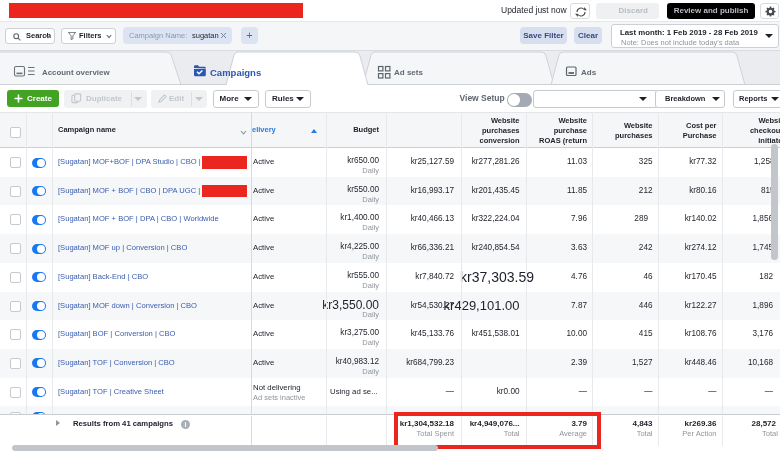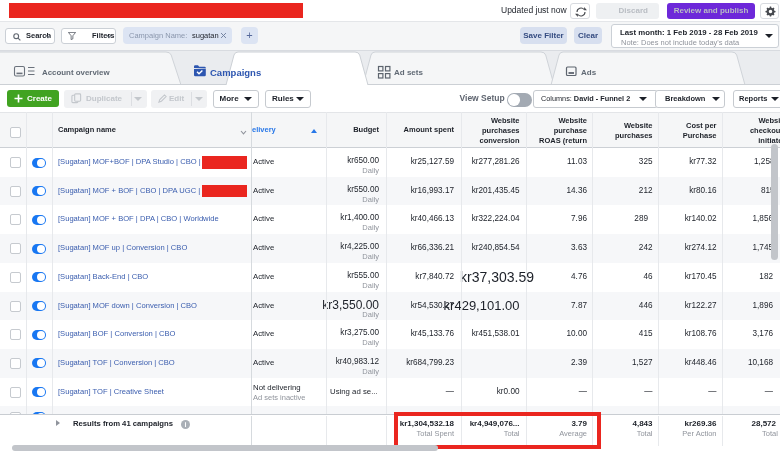--- a/index.html
+++ b/index.html
@@ -16,21 +16,21 @@
 <div class="abs" style="left:501px;top:0;height:21px;line-height:21px;font-size:8.5px;color:#1c2028;">Updated just now</div>
 <div class="btn" style="left:570px;top:2.5px;width:19.5px;height:16px;border-color:#d8dbe0;">
 <svg style="position:absolute;left:3.5px;top:2px;" width="12" height="12" viewBox="0 0 24 24">
   <path d="M 20 12 A 8 8 0 0 1 5.8 17" fill="none" stroke="#46494e" stroke-width="2.2"></path>
   <path d="M 4 12 A 8 8 0 0 1 18.2 7" fill="none" stroke="#46494e" stroke-width="2.2"></path>
   <path d="M18.2 2 L18.2 8.5 L24 8.5 Z" fill="#42454a"></path>
   <path d="M5.8 22 L5.8 15.5 L0 15.5 Z" fill="#42454a"></path>
 </svg>
 </div>
 <div class="abs" style="left:595.5px;top:2.5px;width:63.5px;height:16px;background:#eef0f2;border-radius:3px;line-height:16px;text-align:center;font-size:8px;font-weight:bold;color:#b9bdc3;padding-left:12px;">Discard Drafts</div>
-<div class="abs" style="left:667px;top:2.5px;width:88px;height:16px;background:#6d28d9;border-radius:3px;line-height:16px;text-align:center;font-size:8px;font-weight:bold;color:#b9bdc3;">Review and publish</div>
+<div class="abs" style="left:667px;top:2.5px;width:88px;height:16px;background:#000000;border-radius:3px;line-height:16px;text-align:center;font-size:8px;font-weight:bold;color:#b9bdc3;">Review and publish</div>
 <div class="btn" style="left:760px;top:2.5px;width:19px;height:16px;border-color:#d8dbe0;">
 <svg style="position:absolute;left:3.5px;top:2px;" width="11" height="11" viewBox="0 0 20 20">
  <path fill-rule="evenodd" fill="#484b50" d="M8.8 1 h2.4 l.4 2.2 a7 7 0 0 1 1.8 .75 l2.1-1 1.7 1.7 -1 2.1 a7 7 0 0 1 .74 1.8 l2.2 .4 v2.4 l-2.2 .4 a7 7 0 0 1 -.75 1.8 l1 2.1 -1.7 1.7 -2.1-1 a7 7 0 0 1 -1.8 .74 l-.4 2.2 h-2.4 l-.4-2.2 a7 7 0 0 1 -1.8 -.75 l-2.1 1 -1.7-1.7 1-2.1 a7 7 0 0 1 -.74 -1.8 l-2.2-.4 v-2.4 l2.2-.4 a7 7 0 0 1 .75 -1.8 l-1-2.1 1.7-1.7 2.1 1 a7 7 0 0 1 1.8 -.74 Z M10 6.8 A3.2 3.2 0 1 0 10 13.2 A3.2 3.2 0 1 0 10 6.8"></path>
 </svg>
 </div>
 
 <div class="abs" style="left:0;top:21px;width:780px;height:30px;background:#f5f6f7;border-top:1px solid #e4e6e9;border-bottom:1px solid #d8dbe0;"></div>
 <div class="btn" style="left:5px;top:27.5px;width:50px;height:16.5px;border-color:#cbd0d6;">
   <svg style="position:absolute;left:7px;top:4px;" width="8" height="8" viewBox="0 0 10 10">
         <circle cx="4" cy="4" r="3" fill="none" stroke="#616770" stroke-width="1.4"></circle>
@@ -38,21 +38,21 @@
       </svg>
   <span class="abs" style="left:20px;top:0;height:14.5px;line-height:14.5px;font-size:7.5px;font-weight:bold;color:#1c2028;">Search</span>
   <svg style="position:absolute;right:3.5px;top:5.5px;" width="6" height="5" viewBox="0 0 6 5">
         <path d="M0.8 1 L3 3.6 L5.2 1" fill="none" stroke="#616770" stroke-width="1.1"></path>
       </svg>
 </div>
 <div class="btn" style="left:61px;top:27.5px;width:55px;height:16.5px;border-color:#cbd0d6;">
   <svg style="position:absolute;left:6px;top:3.5px;" width="8" height="8" viewBox="0 0 10 10">
         <path d="M0.5 0.5 h9 l-3.4 4.2 v3.8 l-2.2 1 v-4.8 Z" fill="none" stroke="#616770" stroke-width="1.1"></path>
       </svg>
-  <span class="abs" style="left:30px;top:0;height:14.5px;line-height:14.5px;font-size:7.5px;font-weight:bold;color:#1c2028;text-align:right;">Filters</span>
+  <span class="abs" style="left:17px;top:0;height:14.5px;line-height:14.5px;font-size:7.5px;font-weight:bold;color:#1c2028;text-align:right;">Filters</span>
   <svg style="position:absolute;right:3.5px;top:5.5px;" width="6" height="5" viewBox="0 0 6 5">
         <path d="M0.8 1 L3 3.6 L5.2 1" fill="none" stroke="#616770" stroke-width="1.1"></path>
       </svg>
 </div>
 <div class="abs" style="left:123px;top:26.5px;width:109px;height:17px;background:#dce4f3;border-radius:4px;">
   <span class="abs" style="left:6px;top:0;height:17px;line-height:17px;font-size:7.5px;color:#8b97ad;">Campaign Name:</span>
   <span class="abs" style="left:69px;top:0;height:17px;line-height:17px;font-size:7.5px;color:#1c2028;">sugatan</span>
   <svg style="position:absolute;right:5px;top:5px;" width="7" height="7" viewBox="0 0 8 8">
         <path d="M1.2 1.2 L6.8 6.8 M6.8 1.2 L1.2 6.8" stroke="#707f9e" stroke-width="1.1"></path>
       </svg>
@@ -129,42 +129,40 @@
 </div>
 <div class="btn" style="left:265px;top:89.5px;width:46px;height:18px;border-color:#c6cacf;padding-left:21px;">
   <span class="abs" style="left:6px;top:0;height:16px;line-height:16px;font-size:8px;font-weight:bold;color:#1c2028;">Rules</span>
   <span class="car abs" style="right:6px;top:6.5px;"></span>
 </div>
 <div class="abs" style="left:459.5px;top:90px;height:17px;line-height:17px;font-size:8.5px;font-weight:bold;color:#5f6570;">View Setup</div>
 <div class="abs" style="left:507px;top:93px;width:24.5px;height:13.5px;background:#a3aab3;border-radius:7px;">
   <div class="abs" style="left:1px;top:1px;width:11.5px;height:11.5px;background:#fff;border-radius:50%;"></div>
 </div>
 <div class="btn" style="left:533px;top:89.5px;width:125px;height:18px;border-color:#c6cacf;">
-  <span class="abs" style="left:7px;top:0;height:16px;line-height:16px;font-size:7.3px;color:#1c2028;white-space:nowrap;">Columns: <span class="b">David - Funnel 2</span></span>
   <span class="car abs" style="left:105px;top:6.5px;"></span>
 </div>
 <div class="btn" style="left:655px;top:89.5px;width:70px;height:18px;border-color:#c6cacf;">
   <span class="abs" style="left:9px;top:0;height:16px;line-height:16px;font-size:7.5px;font-weight:bold;color:#1c2028;">Breakdown</span>
   <span class="car abs" style="left:56px;top:6.5px;"></span>
 </div>
 <div class="btn" style="left:733px;top:89.5px;width:52px;height:18px;border-color:#c6cacf;">
   <span class="abs" style="left:5px;top:0;height:16px;line-height:16px;font-size:7.5px;font-weight:bold;color:#1c2028;">Reports</span>
   <span class="car abs" style="left:36.5px;top:6.5px;"></span>
 </div>
 
 <div class="abs" style="left:0;top:112px;width:780px;height:36px;background:#f5f6f7;border-top:1px solid #e3e5e8;border-bottom:1px solid #ccd0d5;"></div>
 <div class="abs" style="left:10px;top:127px;width:11px;height:11px;background:#fff;border:1px solid #c6cacf;border-radius:2px;"></div>
 <div class="abs" style="left:58px;top:112px;height:36px;line-height:36px;font-size:7.5px;font-weight:bold;color:#1c2028;">Campaign name</div>
 <svg class="abs" style="left:240px;top:130px;" width="7" height="5" viewBox="0 0 7 5">
       <path d="M1 1 L3.5 3.8 L6 1" fill="none" stroke="#90949c" stroke-width="1.1"></path>
     </svg>
 <div class="abs" style="left:252px;top:112px;height:36px;line-height:36px;font-size:7.5px;font-weight:bold;color:#2777e8;">elivery</div>
 <div class="abs" style="left:311px;top:129px;width:0;height:0;border-left:3.5px solid transparent;border-right:3.5px solid transparent;border-bottom:4px solid #2777e8;"></div>
 <div class="abs" style="right:401px;top:112px;height:36px;line-height:36px;font-size:7.5px;font-weight:bold;color:#1c2028;">Budget</div>
-<div class="abs" style="right:326px;top:112px;height:36px;line-height:36px;font-size:7.5px;font-weight:bold;color:#1c2028;">Amount spent</div>
 <div class="abs" style="right:260.5px;top:116px;font-size:7.5px;font-weight:bold;color:#1c2028;text-align:right;line-height:10px;">Website<br>purchases<br>conversion</div>
 <div class="abs" style="right:193px;top:116px;font-size:7.5px;font-weight:bold;color:#1c2028;text-align:right;line-height:10px;">Website<br>purchase<br>ROAS (return</div>
 <div class="abs" style="right:127.5px;top:121px;font-size:7.5px;font-weight:bold;color:#1c2028;text-align:right;line-height:10px;">Website<br>purchases</div>
 <div class="abs" style="right:63.5px;top:121px;font-size:7.5px;font-weight:bold;color:#1c2028;text-align:right;line-height:10px;">Cost per<br>Purchase</div>
 <div class="abs" style="left:727px;top:116px;width:60px;font-size:7.5px;font-weight:bold;color:#1c2028;text-align:right;line-height:10px;">Website<br>checkouts<br>initiated</div>
 
 <div style="position:absolute;left:0;top:148.0px;width:780px;height:28.7px;background:#fff;">
       <div style="position:absolute;left:10px;top:9px;width:11px;height:11px;background:#fff;border:1px solid #c6cacf;border-radius:2px;box-sizing:border-box;"></div>
       <div style="position:absolute;left:32px;top:9.5px;width:14px;height:10px;background:#1877f2;border-radius:5.0px;">
         <div style="position:absolute;right:1px;top:1px;width:8px;height:8px;background:#fff;border-radius:50%;"></div>
@@ -186,21 +184,21 @@
       <div style="position:absolute;left:32px;top:9.5px;width:14px;height:10px;background:#1877f2;border-radius:5.0px;">
         <div style="position:absolute;right:1px;top:1px;width:8px;height:8px;background:#fff;border-radius:50%;"></div>
       </div>
       <div style="position:absolute;left:58px;top:0px;height:28.7px;line-height:28.7px;font-size:7.6px;color:#3a5dae;font-weight:400;white-space:nowrap;">[Sugatan] MOF + BOF | CBO | DPA UGC |</div>
       <div style="position:absolute;left:202px;top:8px;width:45px;height:12.5px;background:#ea261f;"></div>
       <div style="position:absolute;left:253px;top:0px;height:28.7px;line-height:28.7px;font-size:7.8px;color:#1c2028;font-weight:400;white-space:nowrap;">Active</div>
       <div style="position:absolute;right:401px;top:8px;height:10px;line-height:10px;font-size:8.2px;color:#1c2028;font-weight:400;white-space:nowrap;">kr550.00</div>
       <div style="position:absolute;right:401px;top:18px;height:9px;line-height:9px;font-size:7.5px;color:#90949c;font-weight:400;white-space:nowrap;">Daily</div>
       <div style="position:absolute;right:326px;top:0px;height:28.7px;line-height:28.7px;font-size:8.2px;color:#1c2028;font-weight:400;white-space:nowrap;">kr16,993.17</div>
       <div style="position:absolute;right:260.5px;top:0px;height:28.7px;line-height:28.7px;font-size:8.2px;color:#1c2028;font-weight:400;white-space:nowrap;">kr201,435.45</div>
-      <div style="position:absolute;right:193px;top:0px;height:28.7px;line-height:28.7px;font-size:8.2px;color:#1c2028;font-weight:400;white-space:nowrap;">14.36</div>
+      <div style="position:absolute;right:193px;top:0px;height:28.7px;line-height:28.7px;font-size:8.2px;color:#1c2028;font-weight:400;white-space:nowrap;">11.85</div>
       <div style="position:absolute;right:127.5px;top:0px;height:28.7px;line-height:28.7px;font-size:8.2px;color:#1c2028;font-weight:400;white-space:nowrap;">212</div>
       <div style="position:absolute;right:63.5px;top:0px;height:28.7px;line-height:28.7px;font-size:8.2px;color:#1c2028;font-weight:400;white-space:nowrap;">kr80.16</div>
       <div style="position:absolute;left:761px;top:0px;height:28.7px;line-height:28.7px;font-size:8.2px;color:#1c2028;font-weight:400;white-space:nowrap;">815</div>
     </div>
     <div style="position:absolute;left:0;top:205.4px;width:780px;height:28.7px;background:#fff;">
       <div style="position:absolute;left:10px;top:9px;width:11px;height:11px;background:#fff;border:1px solid #c6cacf;border-radius:2px;box-sizing:border-box;"></div>
       <div style="position:absolute;left:32px;top:9.5px;width:14px;height:10px;background:#1877f2;border-radius:5.0px;">
         <div style="position:absolute;right:1px;top:1px;width:8px;height:8px;background:#fff;border-radius:50%;"></div>
       </div>
       <div style="position:absolute;left:58px;top:0px;height:28.7px;line-height:28.7px;font-size:7.6px;color:#3a5dae;font-weight:400;white-space:nowrap;">[Sugatan] MOF + BOF | DPA | CBO | Worldwide</div>

